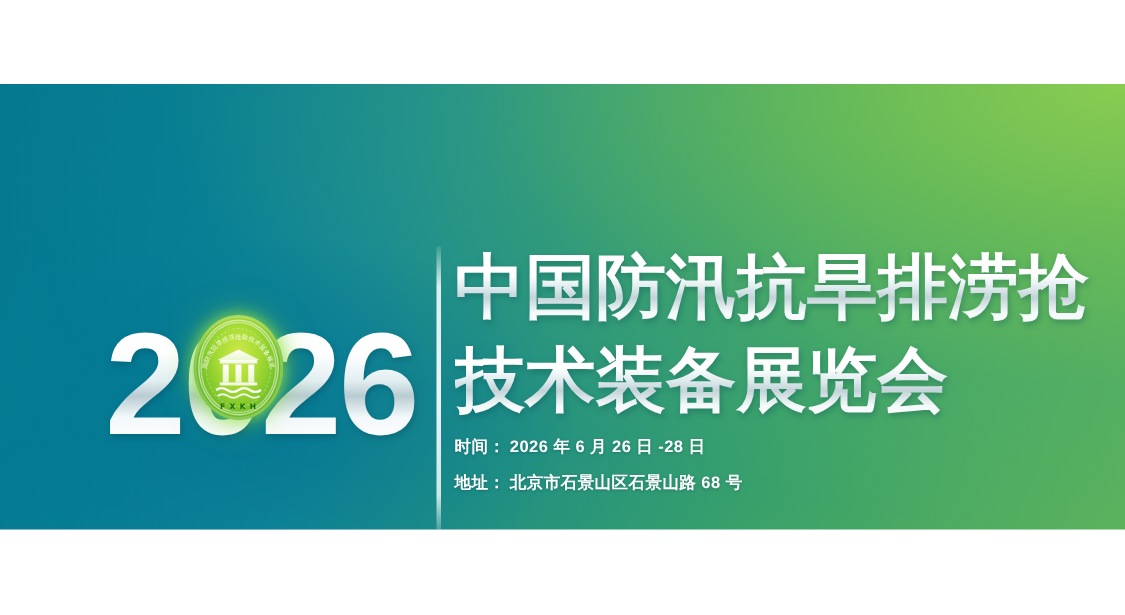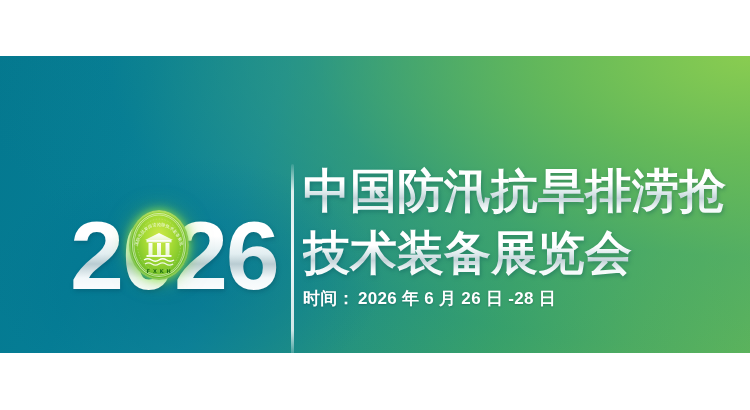--- a/index.html
+++ b/index.html
@@ -170,21 +170,21 @@
   
   #info-block {
     position: absolute;
     left: 303px;
     top: 231px;
     z-index: 5;
   }
   .info-line {
     font-family: "Liberation Sans", "DejaVu Sans", sans-serif;
     font-weight: 700;
-    font-size: 17px;
+    font-size: 11px;
     line-height: 23.5px;
     color: #ffffff;
     white-space: nowrap;
     text-shadow: 0 1px 2px rgba(0,60,70,0.35);
     letter-spacing: 0.3px;
   }
   .info-line .label { margin-right: 3px; }
 </style>
 </head>
 <body>
@@ -234,16 +234,19 @@
 
     <div id="title-block">
       <div class="title-line">中国防汛抗旱排涝抢</div>
       <div class="title-line">技术装备展览会</div>
     </div>
 
     <div id="info-block">
       <div class="info-line">
         <span class="label">时间：</span><span class="value">2026 年 6 月 26 日 -28 日</span>
       </div>
+      <div class="info-line">
+        <span class="label">地址：</span><span class="value">北京市石景山区石景山路 68 号</span>
+      </div>
     </div>
 
   </div>
 </div>
 
 </body></html>

